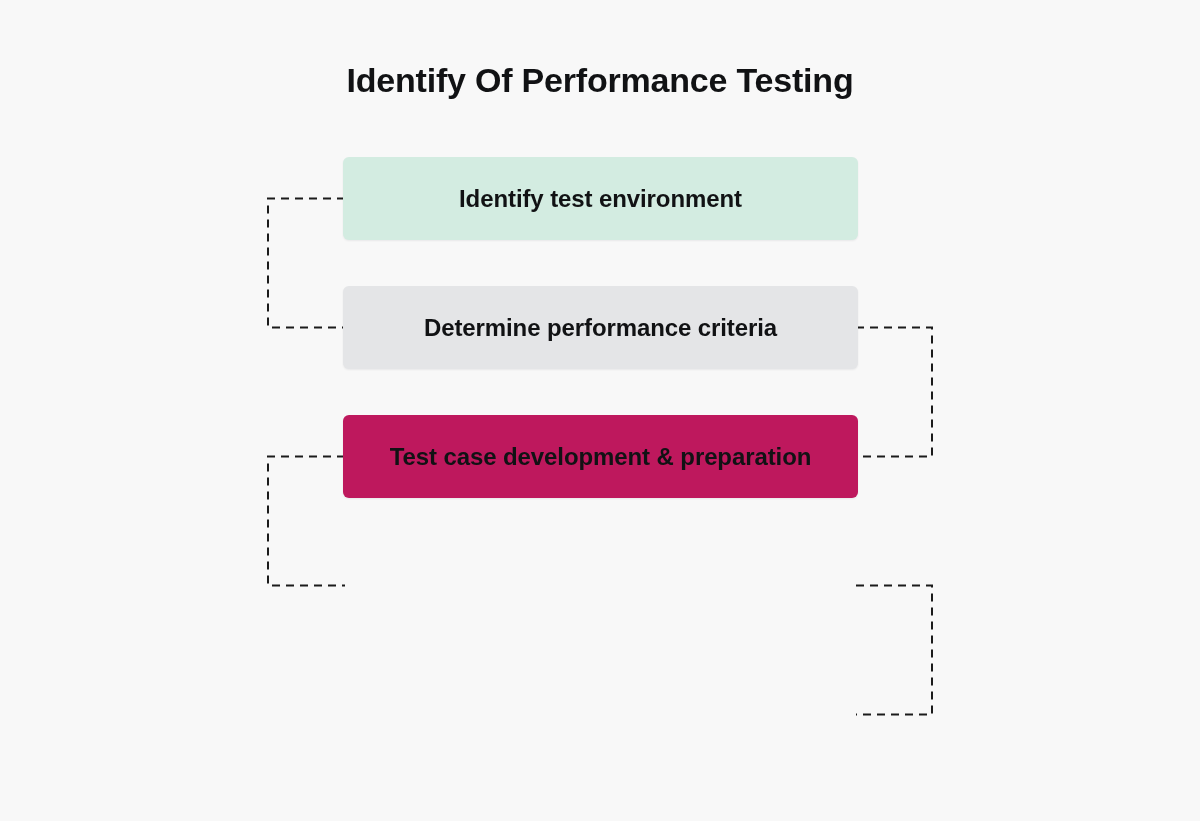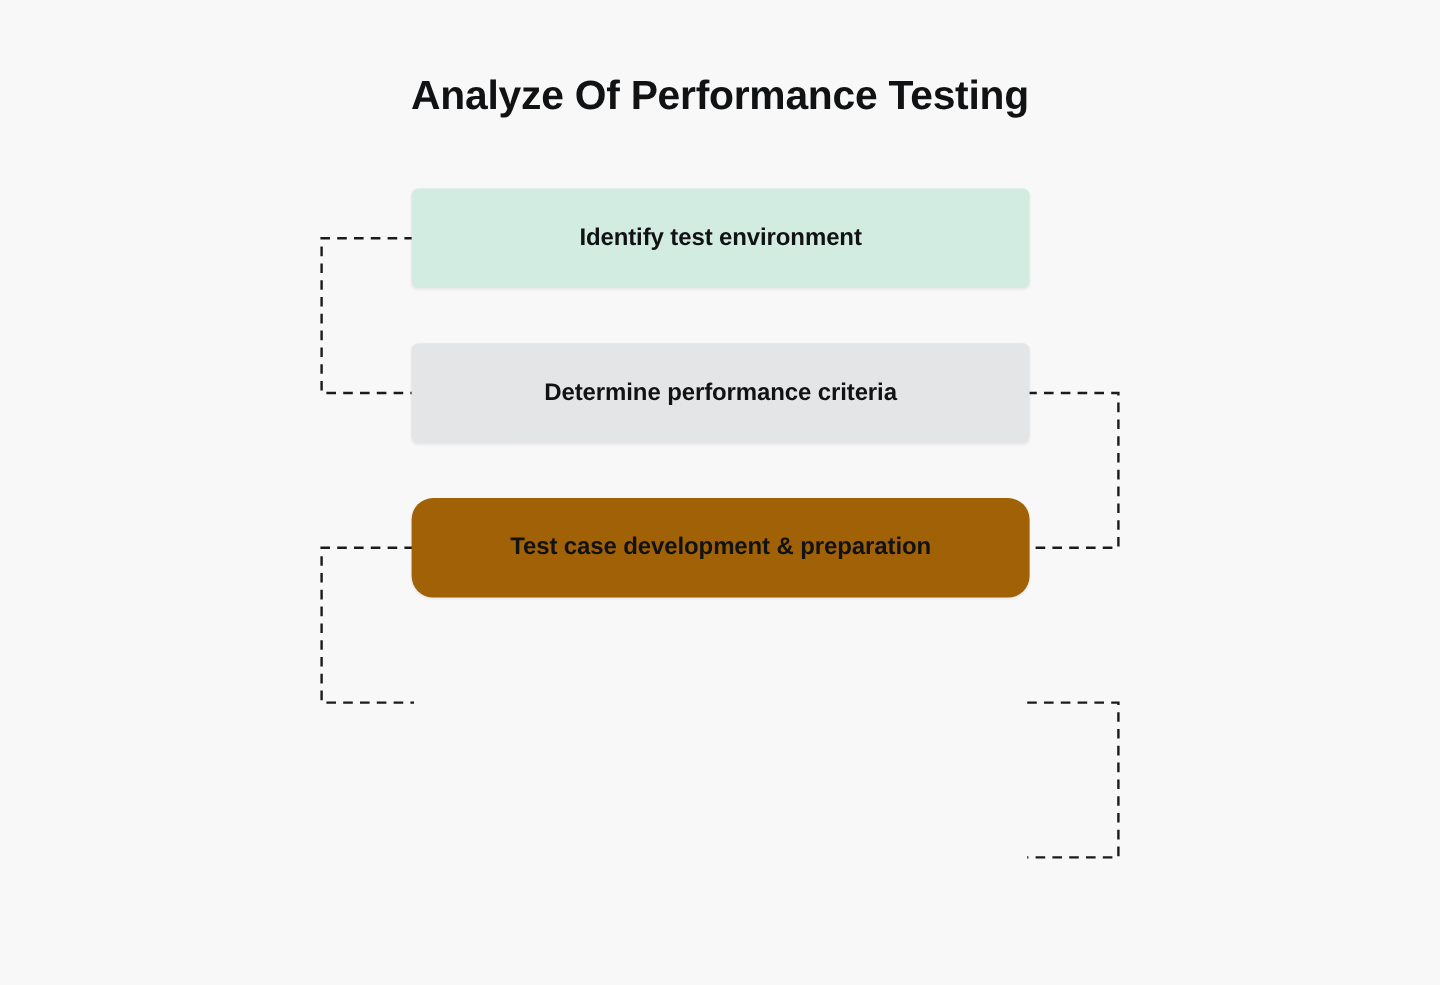--- a/index.html
+++ b/index.html
@@ -52,21 +52,21 @@
     width: 515px;
     height: 83px;
     border-radius: 6px;
     box-shadow: 0 1px 2px rgba(25, 30, 40, 0.07);
     display: flex;
     align-items: center;
     justify-content: center;
     box-sizing: border-box;
   }
   .step-label {
-    font-size: 20px;
+    font-size: 24px;
     font-weight: bold;
     color: #111214;
     letter-spacing: -0.1px;
     text-align: center;
     white-space: nowrap;
   }
 
   #step-box-0 { top: 157px; }
   #step-box-1 { top: 286px; justify-content: center; }
   #step-box-2 { top: 415px; }
@@ -84,29 +84,29 @@
       <path d="M 345 198.5 L 268 198.5 L 268 327.5 L 345 327.5"></path>
 
       <path d="M 856 327.5 L 932 327.5 L 932 456.5 L 856 456.5"></path>
 
       <path d="M 345 456.5 L 268 456.5 L 268 585.5 L 345 585.5"></path>
 
       <path d="M 856 585.5 L 932 585.5 L 932 714.5 L 856 714.5"></path>
     </g>
   </svg>
 
-  <div id="diagram-title" style="color: rgb(17, 18, 20);">Analyze Of Performance Testing</div>
+  <div id="diagram-title" style="color: rgb(17, 18, 20);">Identify Of Performance Testing</div>
 
   <div class="step-box" id="step-box-0" style="background: rgb(211, 236, 225);">
     <span class="step-label" style="color: rgb(17, 18, 20);">Identify test environment</span>
   </div>
 
   <div class="step-box" id="step-box-1" style="background: rgb(228, 229, 231);">
     <span class="step-label" style="color: rgb(17, 18, 20);">Determine performance criteria</span>
   </div>
 
-  <div class="step-box" id="step-box-2" style="background: #a16207; border-radius: 18px;">
+  <div class="step-box" id="step-box-2" style="background: #be185d;">
     <span class="step-label" style="color: rgb(17, 18, 20);">Test case development &amp; preparation</span>
   </div>
 
 
 
 </div>
 
 </body></html>

